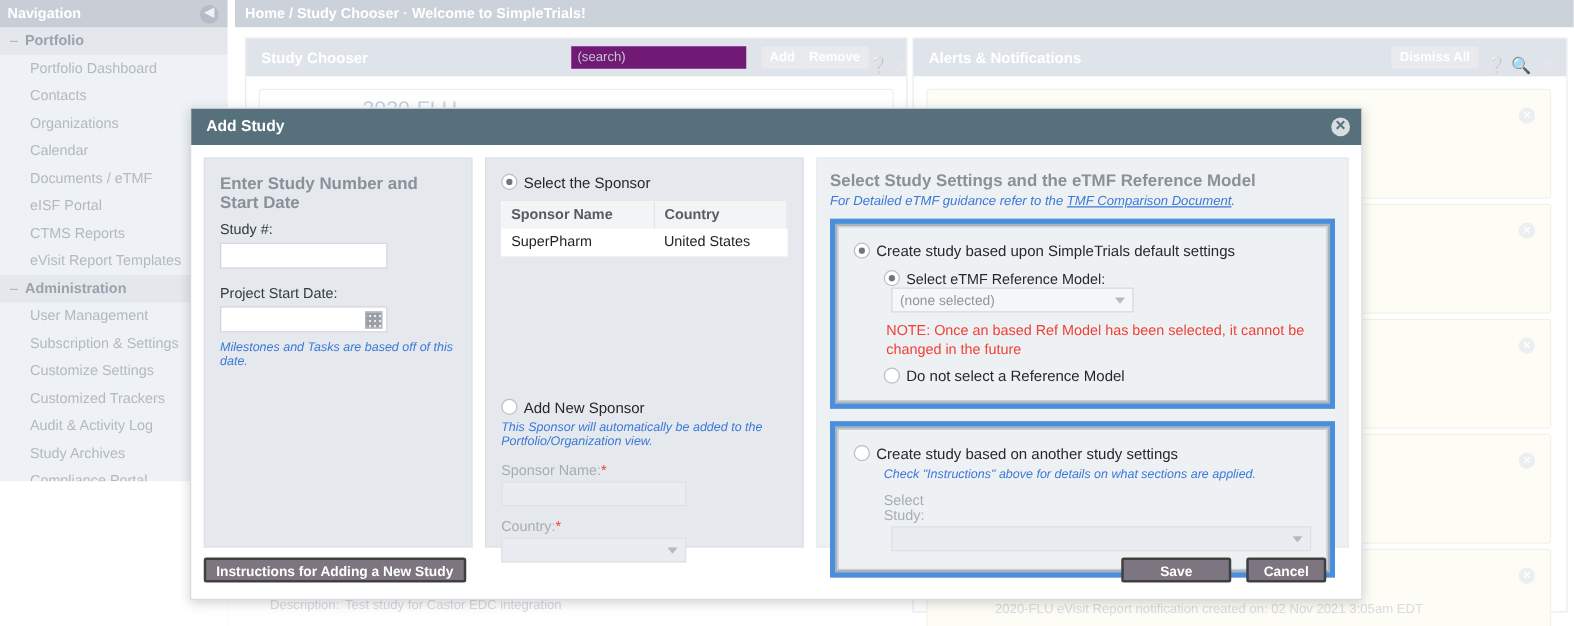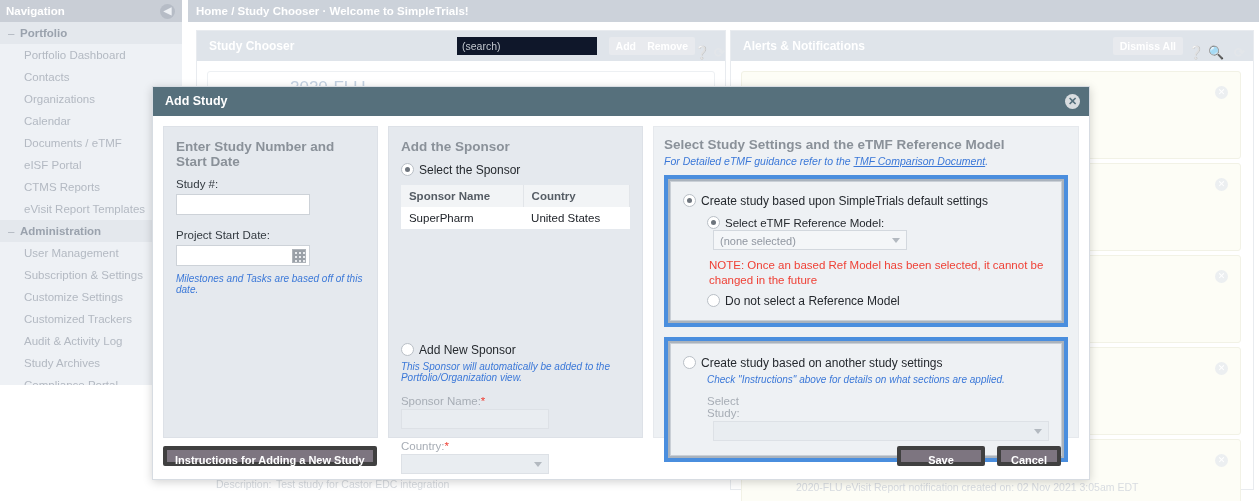--- a/index.html
+++ b/index.html
@@ -50,21 +50,21 @@
   .panel { position:absolute; background:#ffffff; border:1px solid #e8ebef; }
   .panel-head {
     background:#dfe4ea; height:30px; line-height:30px; color:#ffffff;
     font-weight:bold; font-size:12px; padding-left:12px; position:relative;
   }
   .chooser { left:196px; top:30px; width:530px; height:440px; }
   .alerts { left:730px; top:30px; width:524px; height:460px; }
 
   .search-box {
     position:absolute; right:128px; top:6px; width:140px; height:18px;
-    background:#0f172a; color:#c3c8cf; font-size:10.5px; font-weight:normal;
+    background:#701a75; color:#c3c8cf; font-size:10.5px; font-weight:normal;
     line-height:18px; padding-left:5px;
   }
   .hbtn {
     position:absolute; top:6px; height:18px; line-height:18px;
     background:#e8eaee; color:#ffffff; font-size:10.5px; font-weight:bold;
     padding:0 7px; border-radius:2px;
   }
   .hbtn.add { right:82px; }
   .hbtn.remove { right:30px; }
   .hicon { position:absolute; top:7px; color:#e3e6ea; font-size:13px; font-weight:bold; }
@@ -171,21 +171,21 @@
     display:inline-block; width:194px; height:20px; background:#f4f6f8;
     border:1px solid #d3d8de; vertical-align:middle; position:relative;
     font-size:11px; color:#9096a0; line-height:20px; padding-left:6px;
   }
   .sel-box.wide { width:336px; background:#e9edf1; border-color:#dde1e6; }
 
   .modal-footer { position:absolute; left:0; bottom:0; width:100%; height:42px; }
   .btn {
     position:absolute; height:20px; line-height:20px; text-align:center;
     background:#7d7580; color:#ffffff; font-size:11px; font-weight:bold;
-    border:4px solid #404040; border-radius:2px; padding:0 8px;
+    border:2px solid #404040; border-radius:2px; padding:0 8px;
   }
   .btn.instructions { left:10px; top:9px; }
   .btn.save { right:104px; top:9px; width:88px; }
   .btn.cancel { right:28px; top:9px; width:64px; }
 </style>
 </head>
 <body>
 
 <div id="app">
 
@@ -303,21 +303,20 @@
         <div class="fld-label">Study #:</div>
         <div class="txt-in"></div>
         <div class="fld-label" style="margin-top:14px;">Project Start Date:</div>
         <div class="txt-in date">
           <span class="cal-ico"></span>
         </div>
         <div class="hint">Milestones and Tasks are based off of this date.</div>
       </div>
 
       <div class="col col-b">
-        <div class="col-h">Add the Sponsor</div>
         <div class="radio-row">
           <span class="radio on"></span><span>Select the Sponsor</span>
         </div>
         <table class="sp-table">
           <thead>
               <tr>
             <th>Sponsor Name</th>
             <th>Country</th>
           </tr>
             </thead>

